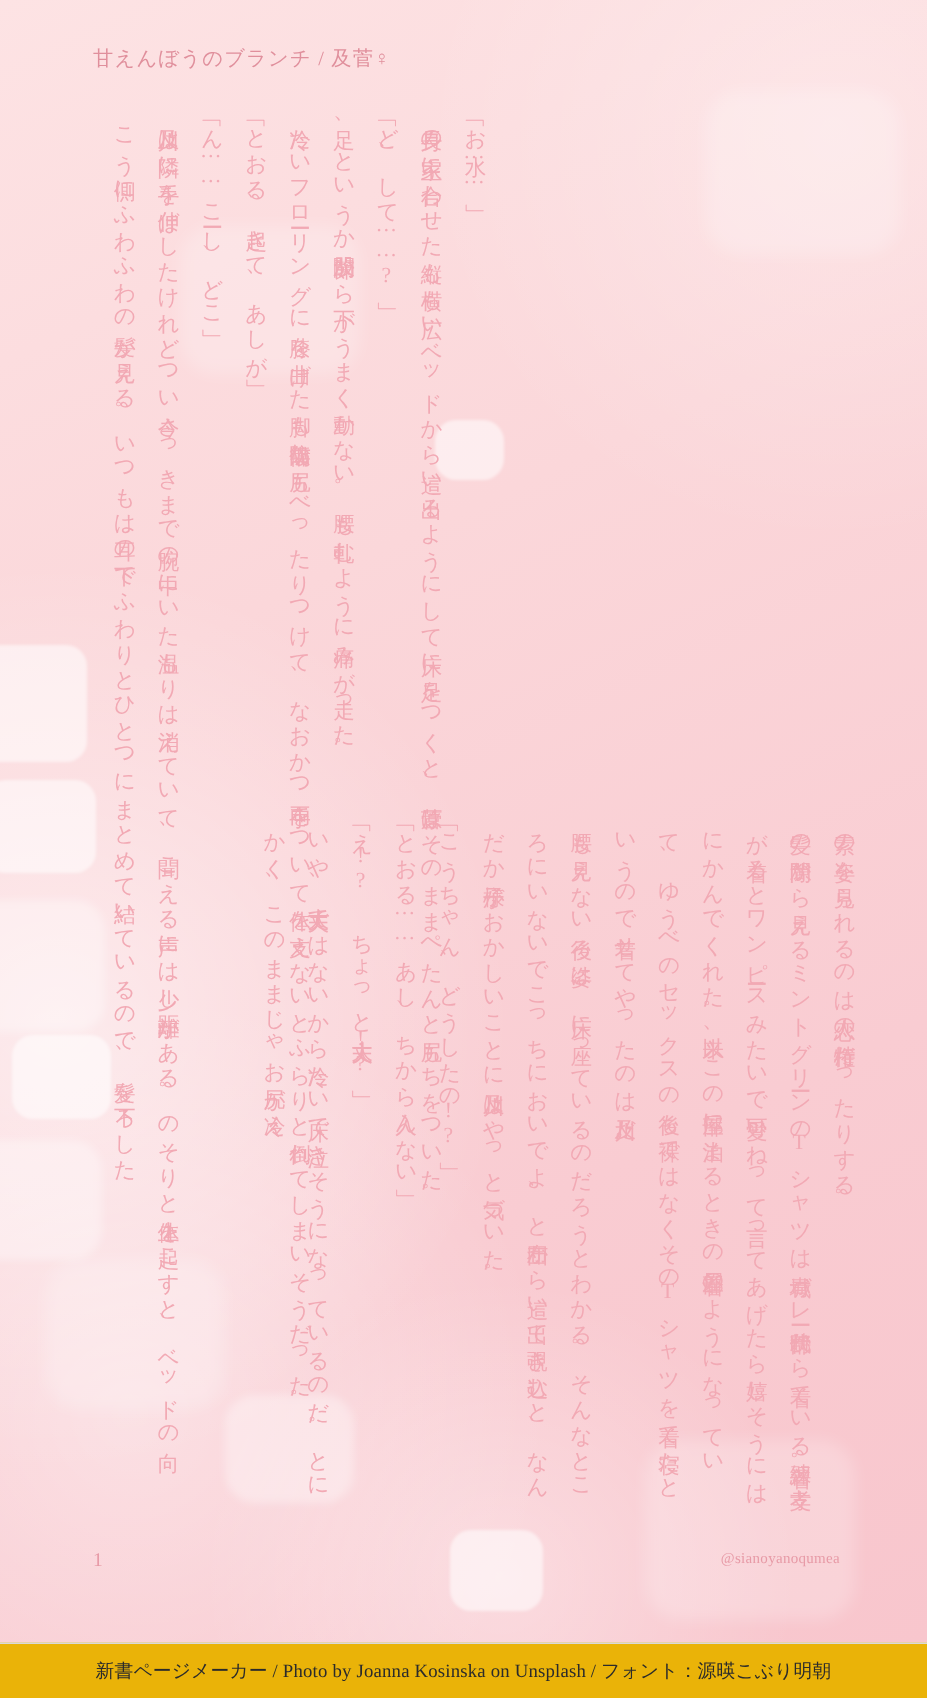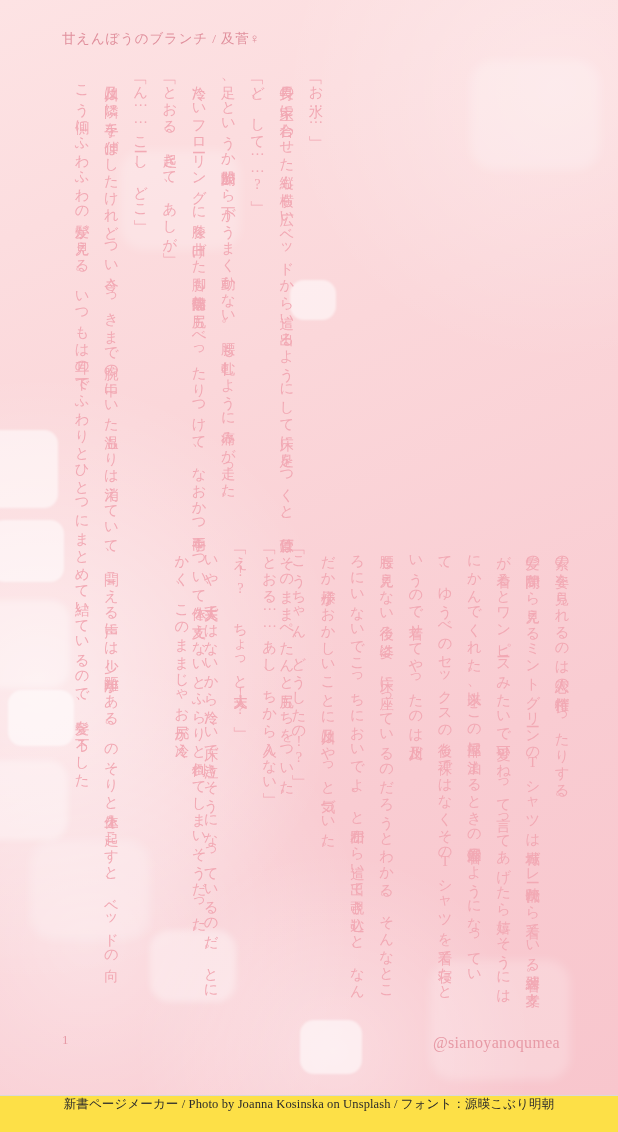--- a/index.html
+++ b/index.html
@@ -99,37 +99,37 @@
     left: 62px;
     top: 1032px;
     font-size: 13px;
     color: #e79aa6;
     font-family: "Liberation Serif", serif;
   }
   #handle {
     position: absolute;
     right: 58px;
     top: 1034px;
-    font-size: 16px;
+    font-size: 10px;
     color: #e79aa6;
     letter-spacing: 0.02em;
     font-family: "Liberation Serif", serif;
   }
 
   
   #credit-bar {
     position: absolute;
     left: 0;
     top: 1095px;
     width: 618px;
     height: 37px;
-    background: #fde047;
+    background: #eab308;
     border-top: 1px solid #d9d9d9;
     display: flex;
-    align-items: flex-start;
+    align-items: center;
     justify-content: center;
   }
   #credit-text {
     font-size: 12.5px;
     color: #2b2b2b;
     letter-spacing: 0.01em;
     font-family: "Liberation Serif", serif;
     white-space: nowrap;
   }
 </style>

